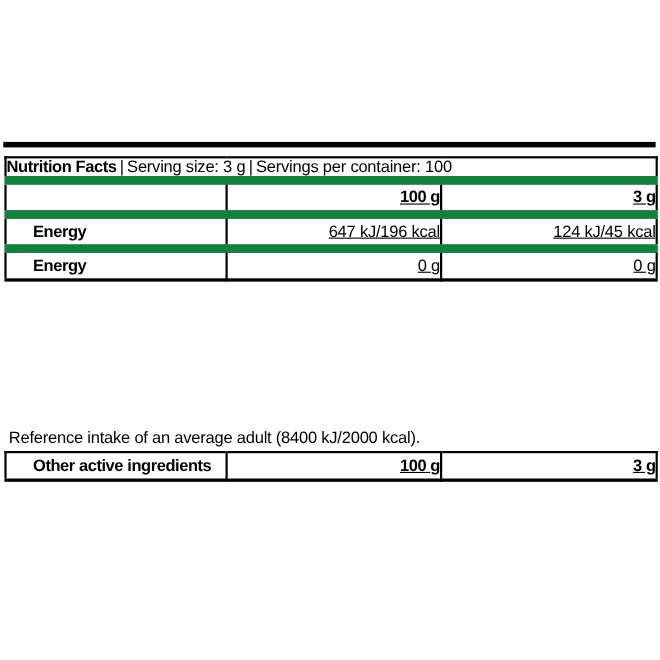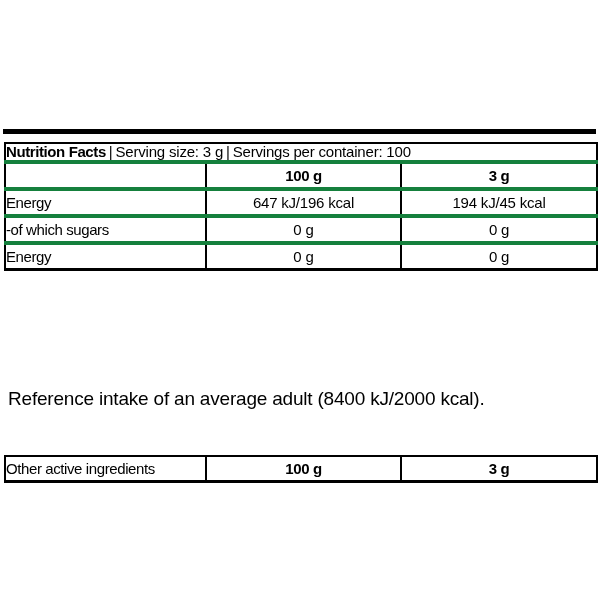--- a/index.html
+++ b/index.html
@@ -10,41 +10,41 @@
     overflow:hidden;
   }
   .top-bar{
     position:absolute;left:3px;top:129px;width:593px;height:5px;background:#000;
   }
   table{
     border-collapse:collapse;table-layout:fixed;
     position:absolute;left:4px;width:592px;
   }
   .nutrition-table{top:142px;border:2px solid #000;border-bottom-width:3px;}
-  .ingredients-table{top:410px;border:2px solid #000;border-bottom-width:3px;margin-top:45px;}
+  .ingredients-table{top:410px;border:2px solid #000;border-bottom-width:3px;}
   col.c1{width:201px}
   col.c2{width:195px}
   col.c3{width:196px}
   td{
     padding:0;height:23px;line-height:23px;
     font-size:15px;letter-spacing:-0.2px;white-space:nowrap;overflow:hidden;
   }
-  tr{border-bottom:4px solid #15803d;}
+  tr{border-bottom:8px solid #15803d;}
   tr.thin{border-bottom-width:1px;}
   tr:last-child{border-bottom:none;}
   .title-row td{height:16px;line-height:16px;}
-  td.name{padding-left:0;font-weight:normal;letter-spacing:-0.4px;}
-  td.val{text-align:center;}
+  td.name{padding-left:24px;font-weight:bold;letter-spacing:-0.4px;}
+  td.val{text-align:right;text-decoration:underline;}
   td:nth-child(2),td:nth-child(3){border-left:2px solid #000;}
   .title-row td:first-child{border-left:none;}
   .b{font-weight:bold;letter-spacing:-0.4px;}
   .sep{padding:0 3px;}
   .ref-note{
     position:absolute;left:8px;top:389px;width:584px;
-    font-size:19px;letter-spacing:-0.2px;line-height:19px;
+    font-size:15px;letter-spacing:-0.2px;line-height:19px;
   }
 </style>
 </head>
 <body>
 
 <div>
 
   <div class="top-bar"></div>
 
   <table class="nutrition-table">
@@ -60,26 +60,21 @@
       </td>
     </tr>
     <tr>
       <td></td>
       <td class="val b">100 g</td>
       <td class="val b">3 g</td>
     </tr>
     <tr>
       <td class="name">Energy</td>
       <td class="val">647 kJ/196 kcal</td>
-      <td class="val">194 kJ/45 kcal</td>
-    </tr>
-    <tr>
-      <td class="name">-of which sugars</td>
-      <td class="val">0 g</td>
-      <td class="val">0 g</td>
+      <td class="val">124 kJ/45 kcal</td>
     </tr>
     <tr>
       <td class="name">Energy</td>
       <td class="val">0 g</td>
       <td class="val">0 g</td>
     </tr>
   </tbody>
     </table>
 
   <div class="ref-note">Reference intake of an average adult (8400 kJ/2000 kcal).</div>

